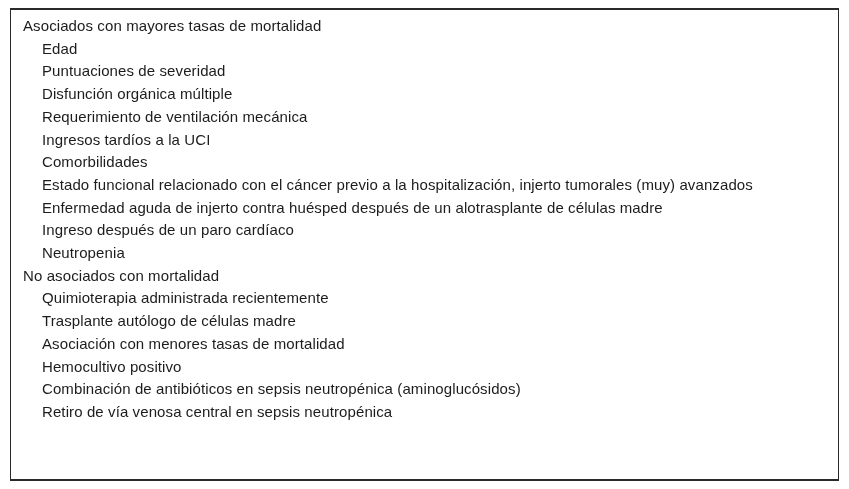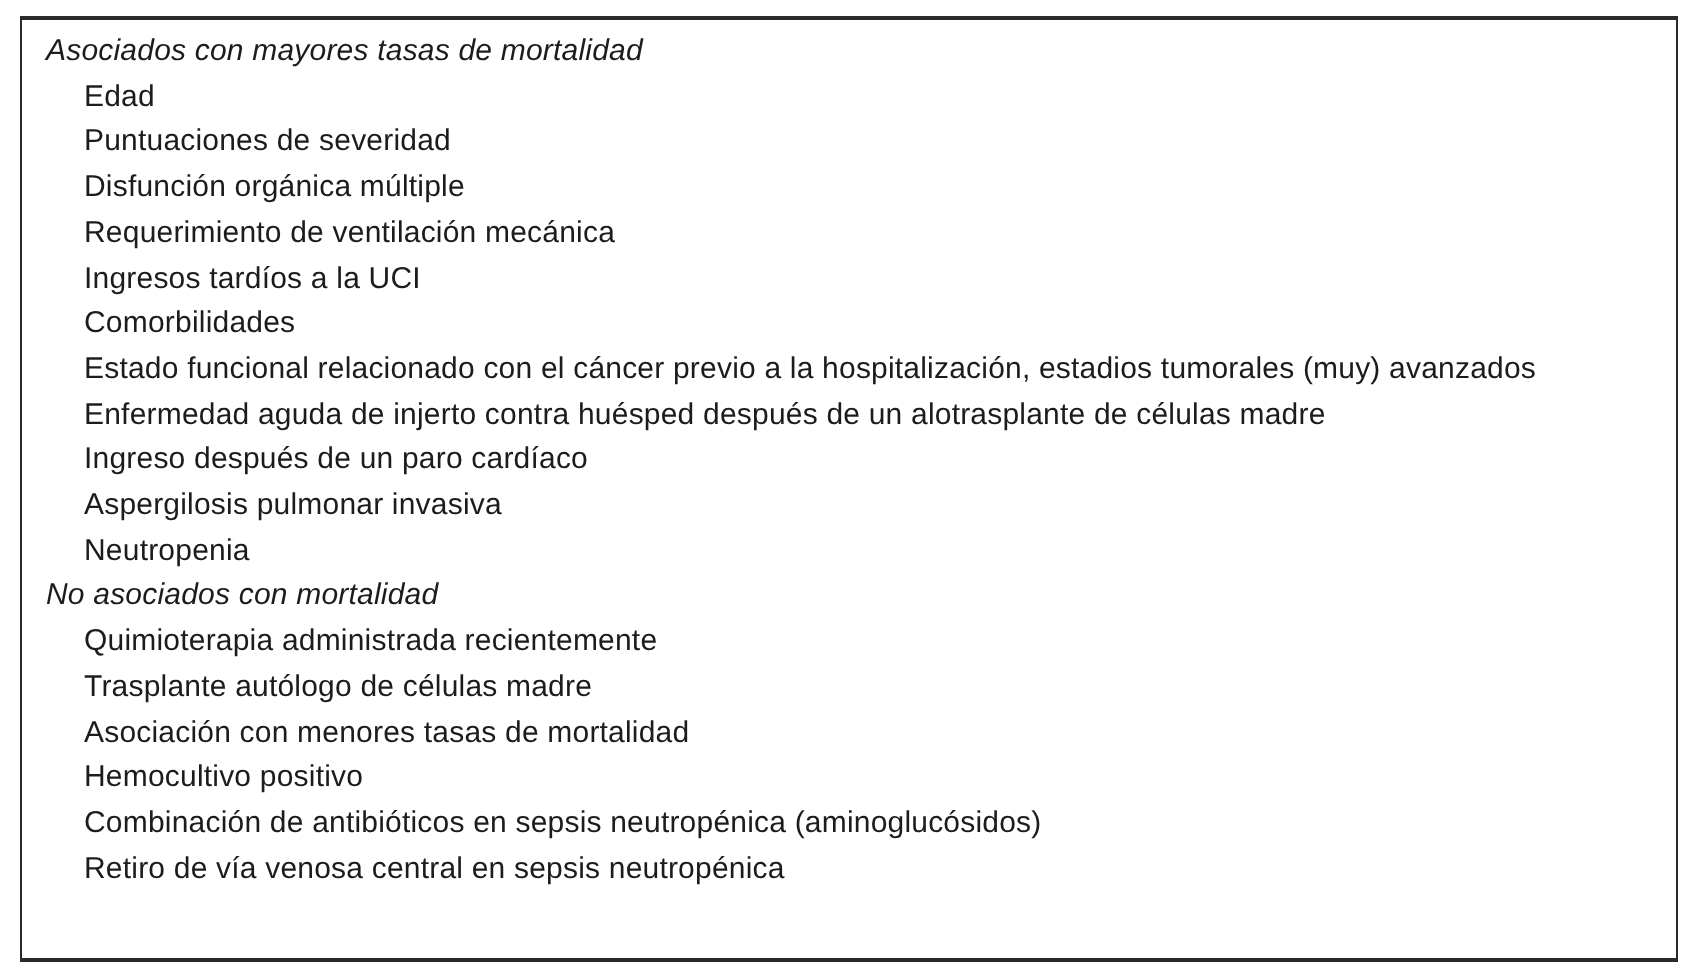--- a/index.html
+++ b/index.html
@@ -29,42 +29,40 @@
     padding: 5px 12px 4px 12px;
     background: #ffffff;
   }
   .line {
     font-size: 15px;
     line-height: 22.7px;
     white-space: nowrap;
     letter-spacing: 0.1px;
   }
   .section-header {
-    font-style: italic;
   }
   .item {
     padding-left: 19px;
   }
 </style>
 </head>
 <body>
 
 <div class="table-box">
 
   <div class="line section-header">Asociados con mayores tasas de mortalidad</div>
   <div class="line item">Edad</div>
   <div class="line item">Puntuaciones de severidad</div>
   <div class="line item">Disfunción orgánica múltiple</div>
   <div class="line item">Requerimiento de ventilación mecánica</div>
   <div class="line item">Ingresos tardíos a la UCI</div>
   <div class="line item">Comorbilidades</div>
-  <div class="line item">Estado funcional relacionado con el cáncer previo a la hospitalización, estadios tumorales (muy) avanzados</div>
+  <div class="line item">Estado funcional relacionado con el cáncer previo a la hospitalización, injerto tumorales (muy) avanzados</div>
   <div class="line item">Enfermedad aguda de injerto contra huésped después de un alotrasplante de células madre</div>
   <div class="line item">Ingreso después de un paro cardíaco</div>
-  <div class="line item">Aspergilosis pulmonar invasiva</div>
 
   <div class="line item">Neutropenia</div>
   <div class="line section-header">No asociados con mortalidad</div>
   <div class="line item">Quimioterapia administrada recientemente</div>
   <div class="line item">Trasplante autólogo de células madre</div>
   <div class="line item">Asociación con menores tasas de mortalidad</div>
   <div class="line item">Hemocultivo positivo</div>
   <div class="line item">Combinación de antibióticos en sepsis neutropénica (aminoglucósidos)</div>
   <div class="line item">Retiro de vía venosa central en sepsis neutropénica</div>
 

